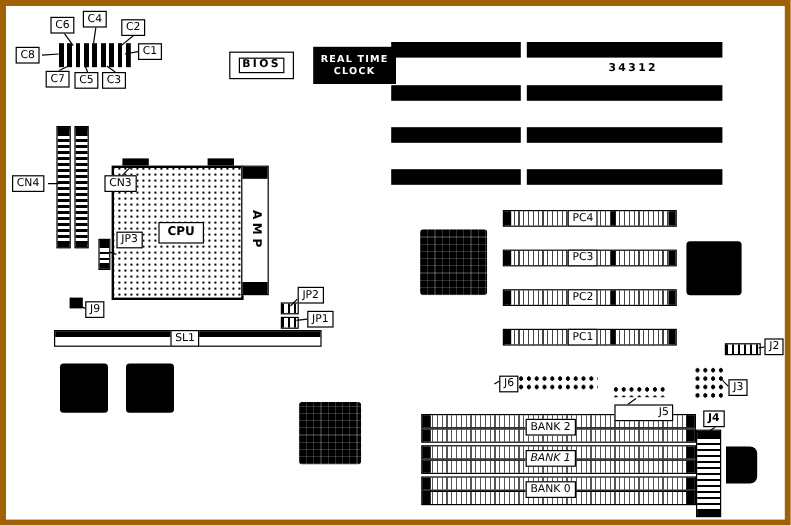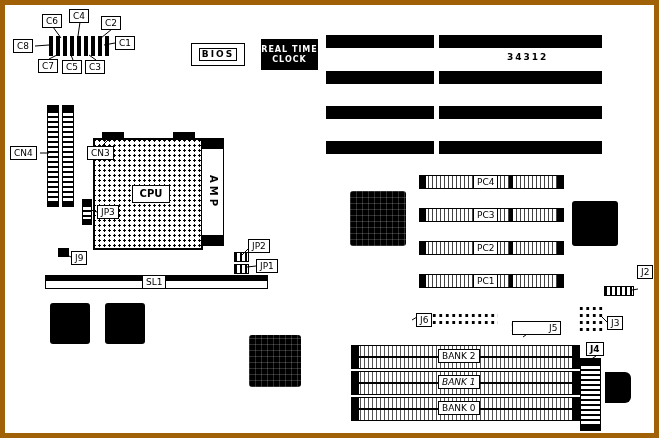--- a/index.html
+++ b/index.html
@@ -83,21 +83,21 @@
   <div class="callout" style="left:96px;top:11px;text-align:right;">C2</div>
   <div class="callout" style="left:8px;top:34px;">C8</div>
   <div class="callout" style="left:110px;top:31px;">C1</div>
   <div class="callout" style="left:33px;top:54px;">C7</div>
   <div class="callout" style="left:57px;top:55px;">C5</div>
   <div class="callout" style="left:80px;top:55px;">C3</div>
 
   <div class="bios" style="left:186px;top:38px;width:52px;height:21px;">
     <span class="biostxt">BIOS</span>
   </div>
-  <div class="rtc" style="left:256px;top:34px;width:57px;height:31px;">
+  <div class="rtc" style="left:256px;top:34px;width:69px;height:31px;">
     <div>REAL TIME</div>
     <div>CLOCK</div>
   </div>
 
   <div class="bar" style="left:321px;top:30px;width:108px;height:13px;"></div>
   <div class="bar" style="left:434px;top:30px;width:163px;height:13px;"></div>
   <div class="bar" style="left:321px;top:66px;width:108px;height:13px;"></div>
   <div class="bar" style="left:434px;top:66px;width:163px;height:13px;"></div>
   <div class="bar" style="left:321px;top:101px;width:108px;height:13px;"></div>
   <div class="bar" style="left:434px;top:101px;width:163px;height:13px;"></div>
@@ -115,21 +115,21 @@
   <div class="cpulabel" style="left:127px;top:180px;width:36px;height:16px;">CPU</div>
   <div class="callout" style="left:82px;top:141px;">CN3</div>
 
   <div class="amp" style="left:196px;top:133px;width:21px;height:106px;">
     <div class="cap" style="top:0;"></div>
     <div class="cap" style="bottom:0;"></div>
     <div class="txt">AMP</div>
   </div>
 
   <div class="vslot" style="left:77px;top:194px;width:8px;height:24px;"></div>
-  <div class="callout" style="left:92px;top:200px;">JP3</div>
+  <div class="callout" style="left:92px;top:188px;">JP3</div>
   <div class="bar" style="left:53px;top:243px;width:11px;height:9px;"></div>
   <div class="callout" style="left:66px;top:246px;">J9</div>
   <div class="jblock" style="left:229px;top:247px;width:13px;height:8px;"></div>
   <div class="jblock" style="left:229px;top:259px;width:13px;height:8px;"></div>
   <div class="callout" style="left:243px;top:234px;">JP2</div>
   <div class="callout" style="left:251px;top:254px;">JP1</div>
 
   <div class="sl1" style="left:40px;top:270px;width:221px;height:12px;"></div>
   <div class="callout" style="left:137px;top:270px;">SL1</div>
 
@@ -150,31 +150,31 @@
     </div>
   <div class="pci" style="left:414px;top:269px;width:143px;">
       <div class="div"></div>
     </div>
   <div class="callout" style="left:468px;top:170px;">PC4</div>
   <div class="callout" style="left:468px;top:203px;">PC3</div>
   <div class="callout" style="left:468px;top:236px;">PC2</div>
   <div class="callout" style="left:468px;top:269px;">PC1</div>
 
   <div class="jblock" style="left:599px;top:281px;width:28px;height:8px;"></div>
-  <div class="callout" style="left:632px;top:260px;">J2</div>
+  <div class="callout" style="left:632px;top:277px;">J2</div>
   <div class="pins" style="left:572px;top:299px;width:27px;height:29px;"></div>
   <div class="callout" style="left:602px;top:311px;text-align:right;">J3</div>
   <div class="callout" style="left:581px;top:337px;font-weight:bold;">J4</div>
   <div class="vslot" style="left:575px;top:353px;width:19px;height:71px;"></div>
   <div class="din" style="left:600px;top:367px;width:26px;height:31px;"></div>
 
   <div class="pins" style="left:412px;top:306px;width:81px;height:14px;"></div>
   <div class="callout" style="left:367px;top:308px;margin-left:44px;">J6</div>
   <div class="pins" style="left:504px;top:315px;width:45px;height:11px;"></div>
-  <div class="callout" style="left:507px;top:316px;padding-left:36px;">J5</div>
+  <div class="callout" style="left:507px;top:332px;padding-left:36px;">J5</div>
 
   <div class="simm" style="left:346px;top:340px;width:227px;"></div>
   <div class="simm" style="left:346px;top:352px;width:227px;"></div>
   <div class="simm" style="left:346px;top:366px;width:227px;"></div>
   <div class="simm" style="left:346px;top:378px;width:227px;"></div>
   <div class="simm" style="left:346px;top:392px;width:227px;"></div>
   <div class="simm" style="left:346px;top:404px;width:227px;"></div>
   <div class="callout" style="left:433px;top:344px;">BANK 2</div>
   <div class="callout" style="left:433px;top:370px;font-style:italic;">BANK 1</div>
   <div class="callout" style="left:433px;top:396px;">BANK 0</div>

